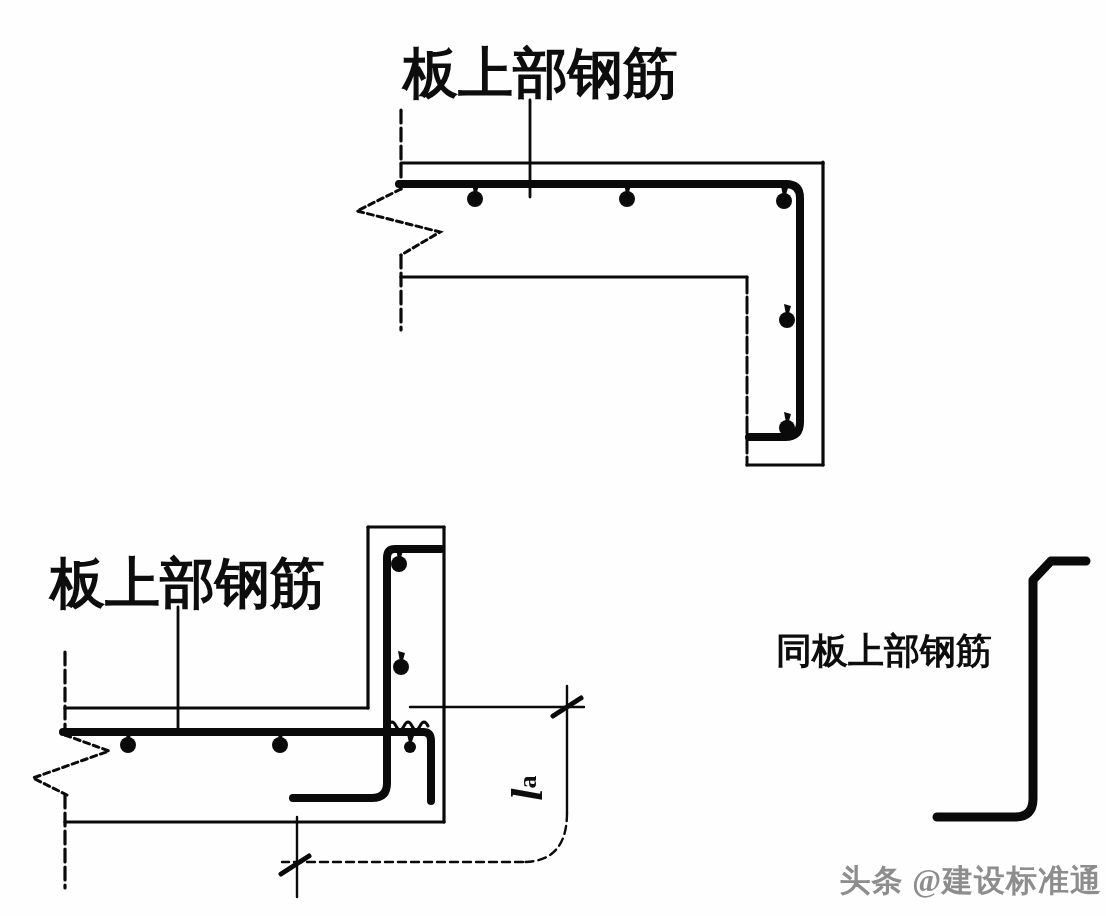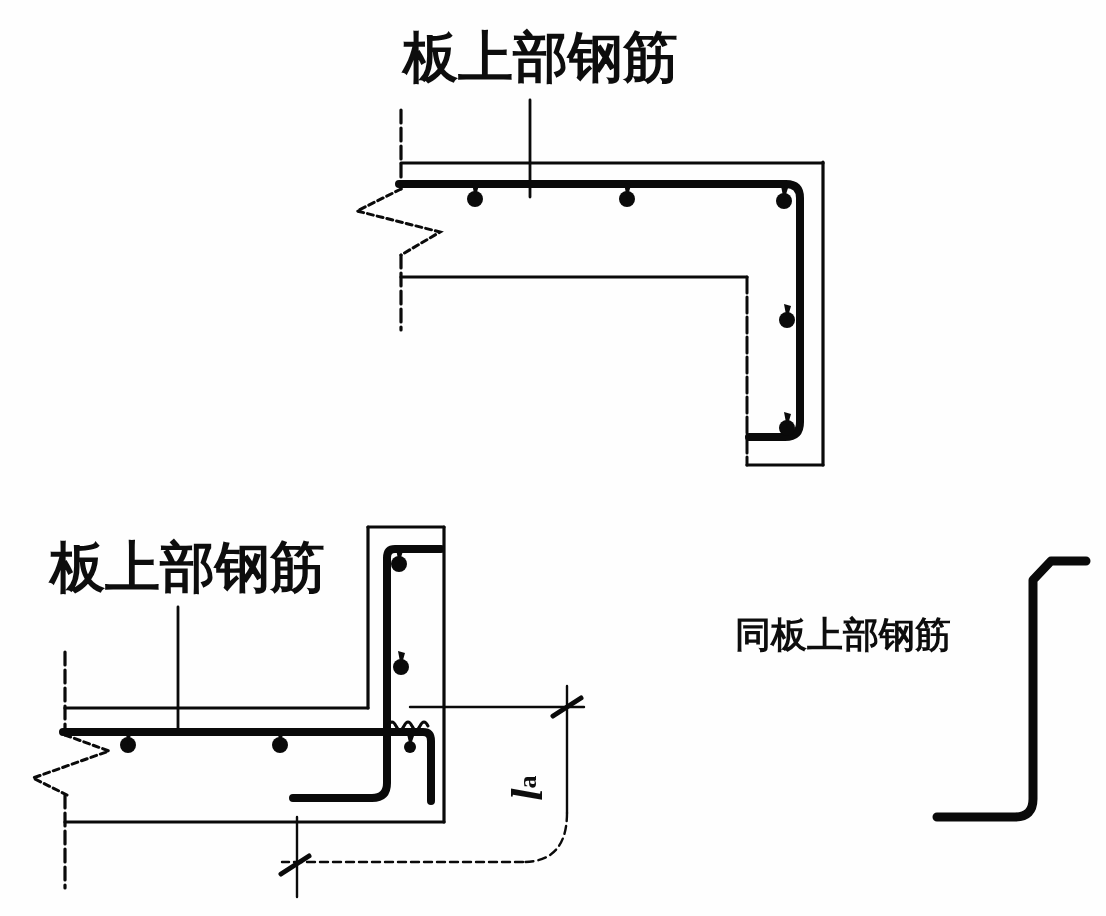--- a/index.html
+++ b/index.html
@@ -8,23 +8,24 @@
     width:1106px;height:916px;
     background:#fefefe;
     overflow:hidden;
     font-family:"Liberation Serif","DejaVu Serif",serif;
   }
   svg.linework{position:absolute;left:0;top:0;}
   .cjk-label{
     position:absolute;
     color:#0d0d0d;
     font-weight:700;
-    text-align:center;
+    text-align:right;
     white-space:nowrap;
     font-family:"Liberation Serif","DejaVu Serif",serif;
+    margin-top:16px;
   }
   .label-top{left:403px;top:24px;width:274px;font-size:55px;line-height:1.25;}
   .label-bottom{left:50px;top:534px;width:274px;font-size:55px;line-height:1.25;}
   .label-right{left:694px;top:612px;width:298px;font-size:36px;line-height:1.3;}
   .dim-label{
     position:absolute;left:492px;top:752px;width:72px;height:72px;
     transform:rotate(-90deg);
     display:flex;align-items:center;justify-content:center;
     color:#0d0d0d;
   }
@@ -126,14 +127,15 @@
 
   <div class="cjk-label label-bottom">板上部钢筋</div>
 
   <div class="cjk-label label-right">同板上部钢筋</div>
 
   <div class="dim-label">
     <span class="sym">l</span>
       <sub>a</sub>
   </div>
 
+  <div class="watermark">头条 @建设标准通</div>
 
 </div>
 
 </body></html>

